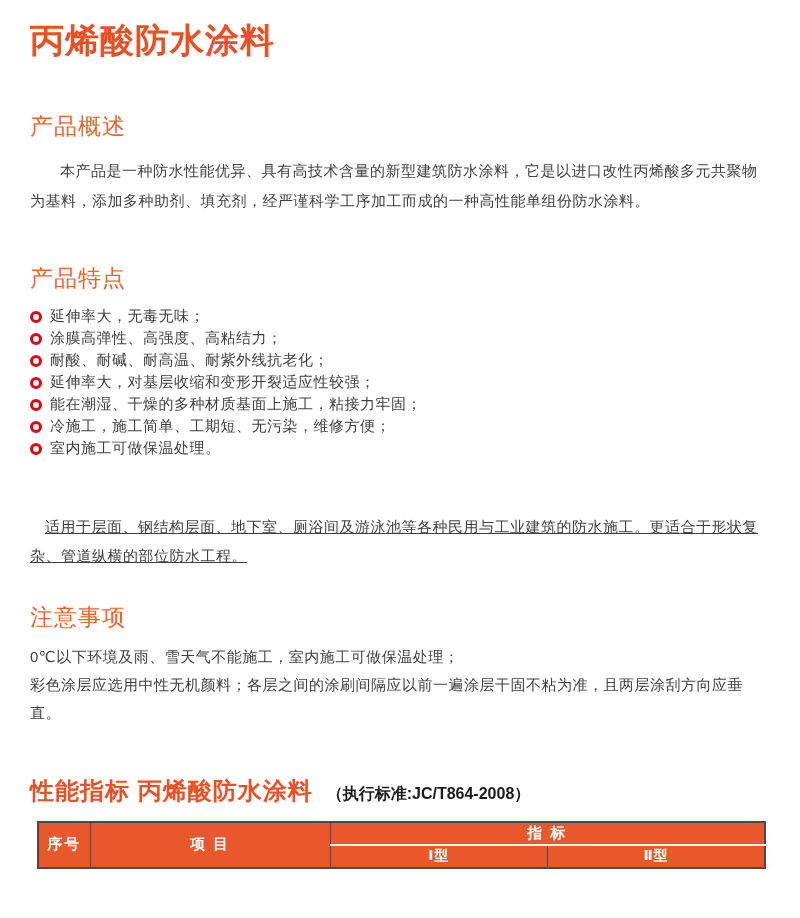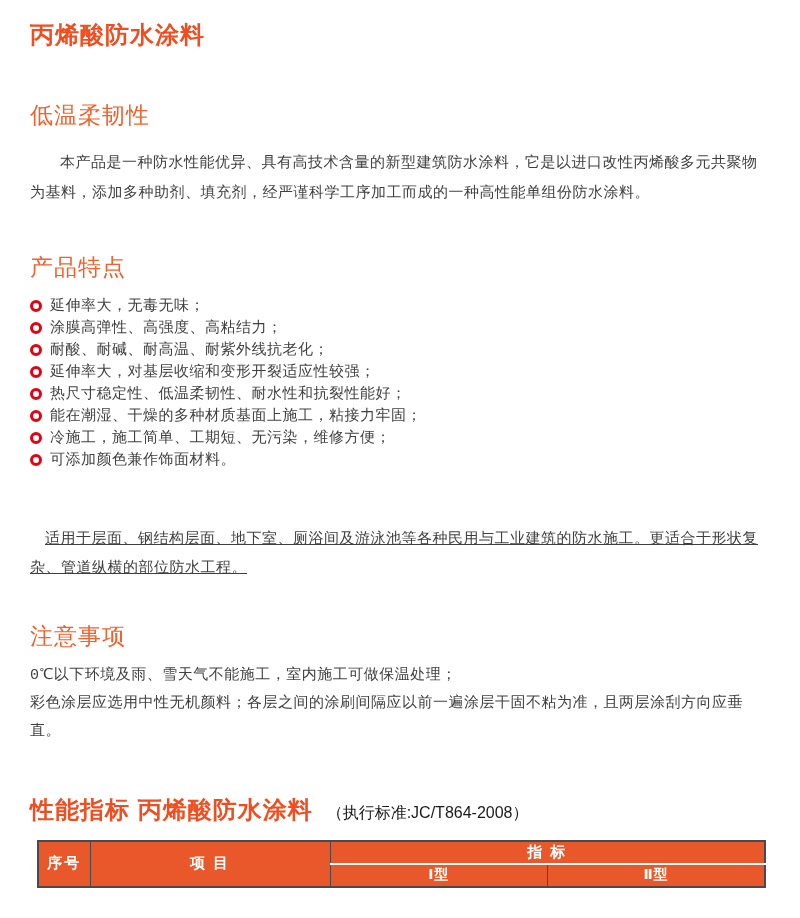--- a/index.html
+++ b/index.html
@@ -8,40 +8,40 @@
     width: 800px;
     height: 918px;
     font-family: "Liberation Sans", "DejaVu Sans", sans-serif;
     color: #3f3f3f;
     overflow: hidden;
   }
   .page { padding: 22px 32px 0 30px; }
 
   .doc-title {
     color: #f04e20;
-    font-size: 24px;
+    font-size: 34px;
     font-weight: bold;
     letter-spacing: 1px;
     line-height: 1.1;
   }
 
   .section-heading {
     color: #f2612c;
     font-size: 23px;
     font-weight: 500;
     letter-spacing: 1px;
   }
 
   .para {
     font-size: 15px;
     line-height: 1.95;
     color: #3f3f3f;
     letter-spacing: 0.5px;
   }
-  .indent-2 { text-indent: 2em; }
+  .indent-2 { text-indent: 2em; font-family: Liberation Mono, monospace; }
   .indent-1 { text-indent: 1em; }
 
   .sec-overview   { margin-top: 52px; }
   .sec-overview .para { margin-top: 16px; }
 
   .sec-features   { margin-top: 46px; }
   .feature-list   { margin-top: 12px; list-style: none; }
   .feature-item {
     display: flex;
     align-items: center;
@@ -57,36 +57,36 @@
     border: 3px solid #e60012;
     border-radius: 50%;
     margin-right: 8px;
     flex: 0 0 auto;
     background: #ffffff;
   }
 
   .sec-scope { margin-top: 52px; }
   .sec-scope .para { margin-top: 10px; text-decoration: underline; }
 
-  .sec-notes { margin-top: 40px; }
-  .sec-notes .notes-block { margin-top: 10px; font-family: Liberation Mono, monospace; }
+  .sec-notes { margin-top: 32px; }
+  .sec-notes .notes-block { margin-top: 10px; }
   .note-line { font-size: 15px; line-height: 1.85; color: #3f3f3f; letter-spacing: 0.5px; }
 
   .sec-performance { margin-top: 48px; }
   .perf-heading-row { display: flex; align-items: baseline; }
   .perf-heading {
     color: #f04e20;
     font-size: 24px;
     font-weight: bold;
     letter-spacing: 1px;
   }
   .perf-standard {
     color: #1a1a1a;
     font-size: 16px;
-    font-weight: normal;
+    font-weight: bold;
     margin-left: 14px;
   }
 
   table.spec-table {
     width: 729px;
     margin-top: 14px;
     margin-left: 7px;
     border-collapse: collapse;
     table-layout: fixed;
   }
@@ -109,21 +109,21 @@
   .spec-table .th-type  { height: 21px; font-size: 14px; letter-spacing: 1px; }
 </style>
 </head>
 <body>
 
 <div class="page">
 
   <h1 class="doc-title">丙烯酸防水涂料</h1>
 
   <div class="sec-overview">
-    <h2 class="section-heading">低温柔韧性</h2>
+    <h2 class="section-heading">产品概述</h2>
     <p class="para indent-2">本产品是一种防水性能优异、具有高技术含量的新型建筑防水涂料，它是以进口改性丙烯酸多元共聚物为基料，添加多种助剂、填充剂，经严谨科学工序加工而成的一种高性能单组份防水涂料。</p>
   </div>
 
   <div class="sec-features">
     <h2 class="section-heading">产品特点</h2>
     <ul class="feature-list">
       <li class="feature-item">
           <span class="bullet-ring"></span>
           <span>延伸率大，无毒无味；</span>
         </li>
@@ -134,33 +134,29 @@
       <li class="feature-item">
           <span class="bullet-ring"></span>
           <span>耐酸、耐碱、耐高温、耐紫外线抗老化；</span>
         </li>
       <li class="feature-item">
           <span class="bullet-ring"></span>
           <span>延伸率大，对基层收缩和变形开裂适应性较强；</span>
         </li>
       <li class="feature-item">
           <span class="bullet-ring"></span>
-          <span>热尺寸稳定性、低温柔韧性、耐水性和抗裂性能好；</span>
-        </li>
-      <li class="feature-item">
-          <span class="bullet-ring"></span>
           <span>能在潮湿、干燥的多种材质基面上施工，粘接力牢固；</span>
         </li>
       <li class="feature-item">
           <span class="bullet-ring"></span>
           <span>冷施工，施工简单、工期短、无污染，维修方便；</span>
         </li>
       <li class="feature-item">
           <span class="bullet-ring"></span>
-          <span>可添加颜色兼作饰面材料。</span>
+          <span>室内施工可做保温处理。</span>
         </li>
     </ul>
   </div>
 
   <div class="sec-scope">
     <p class="para indent-1">适用于层面、钢结构层面、地下室、厕浴间及游泳池等各种民用与工业建筑的防水施工。更适合于形状复杂、管道纵横的部位防水工程。</p>
   </div>
 
   <div class="sec-notes">
     <h2 class="section-heading">注意事项</h2>

